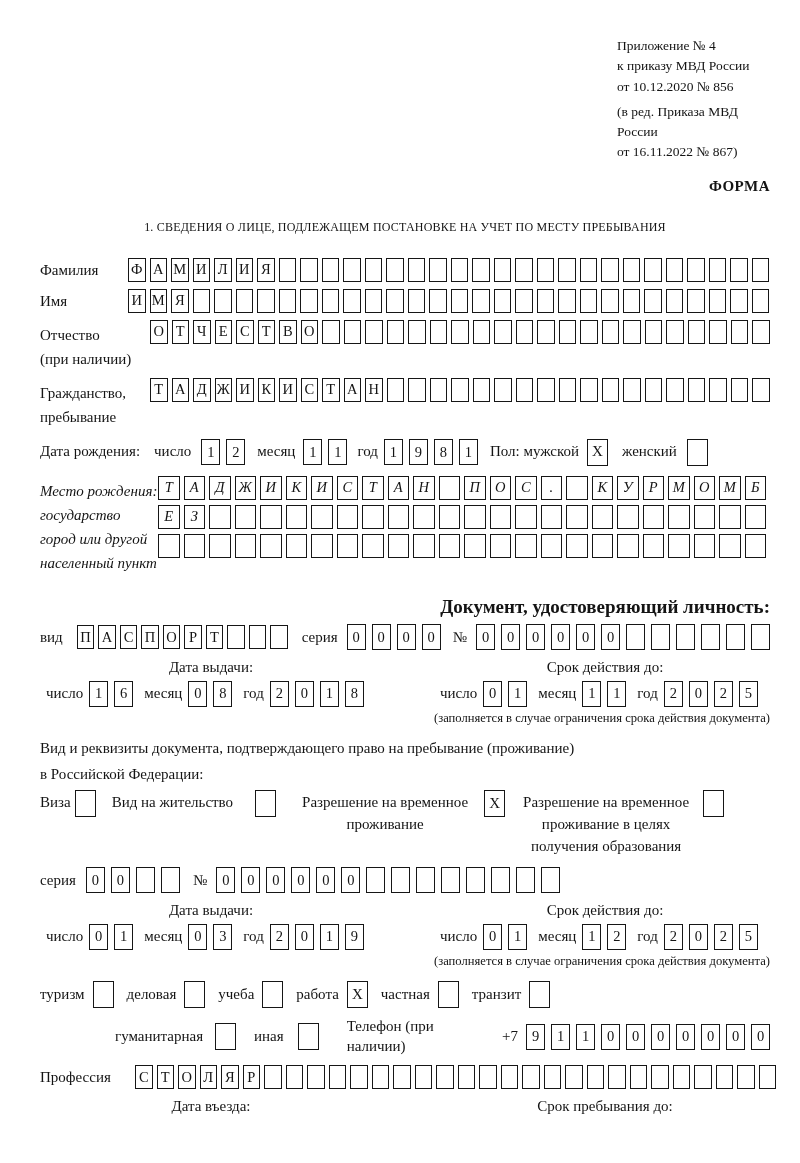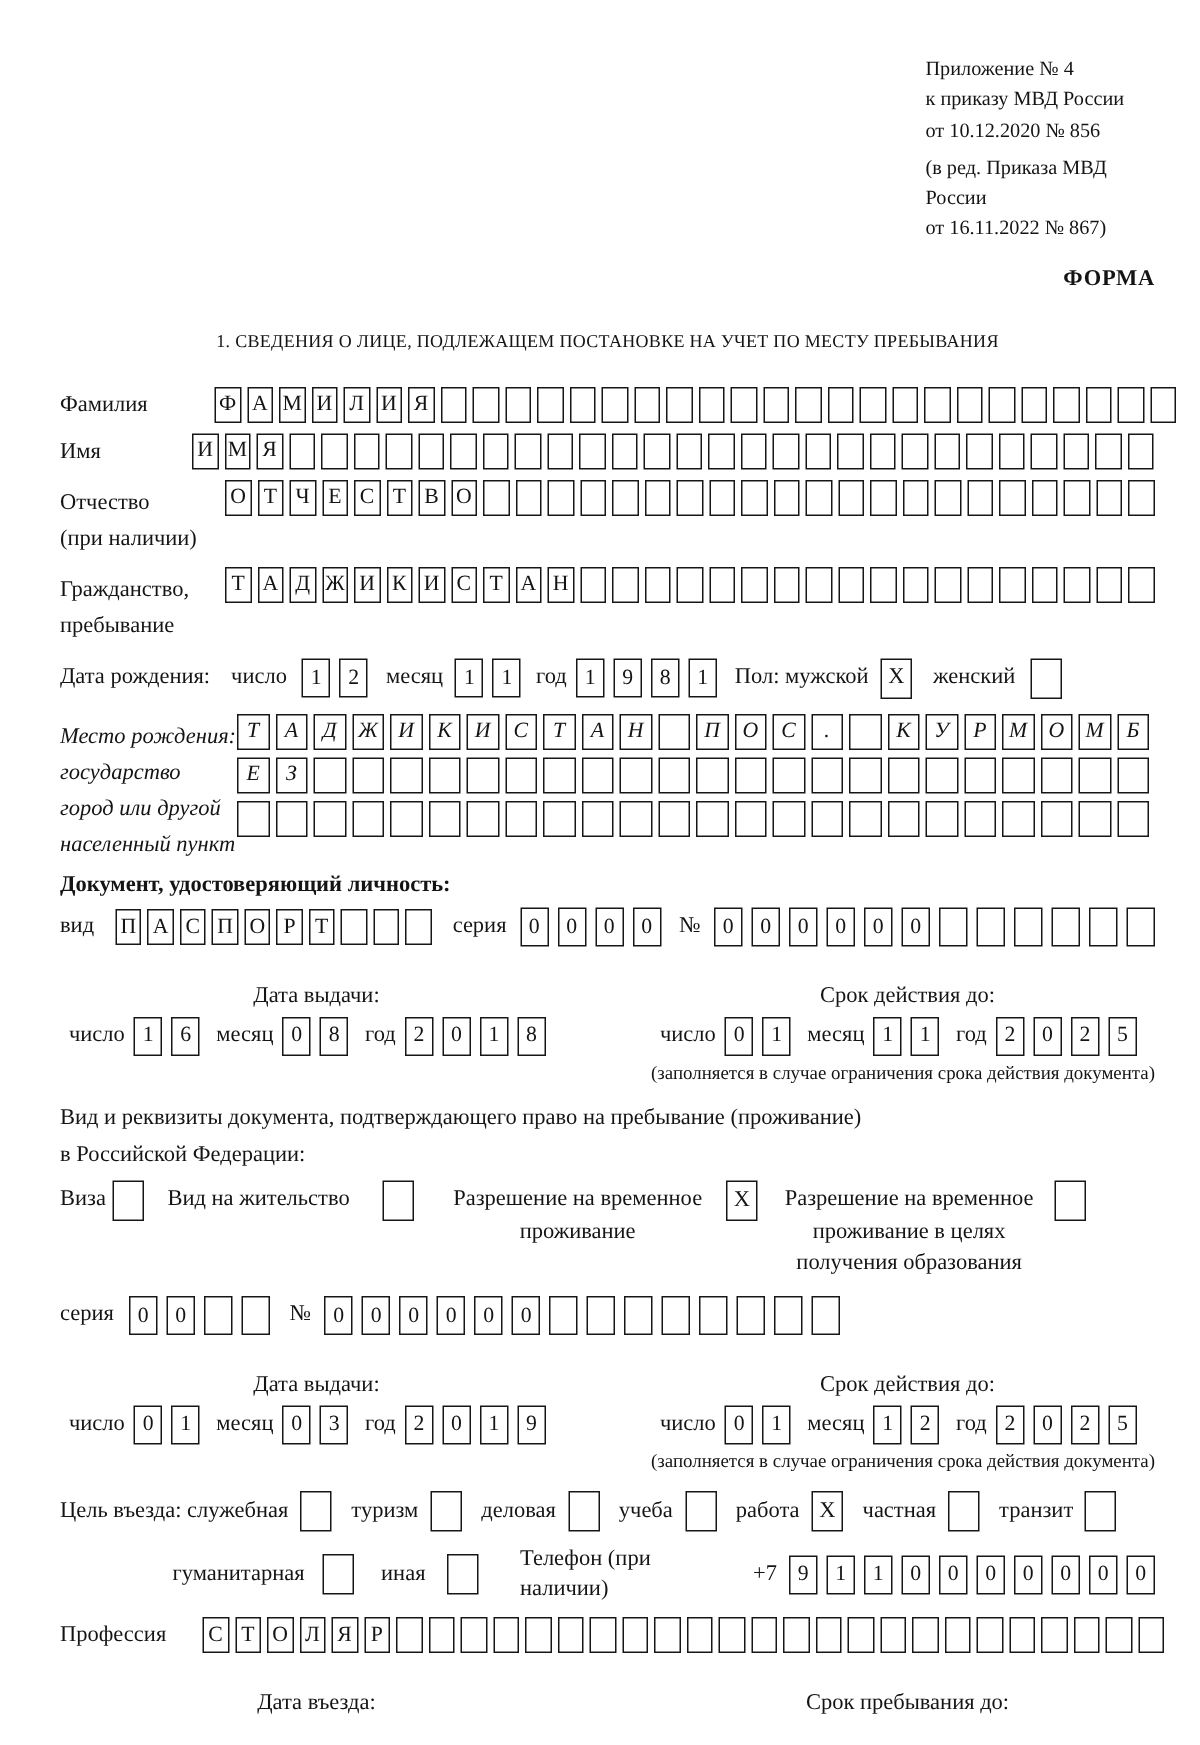--- a/index.html
+++ b/index.html
@@ -29,21 +29,21 @@
     font-size:14.5px;background:#fff;flex-shrink:0;
   }
   .cells.wide .cell{width:21.5px;}
   .cells.dates{gap:6px;}
   .cells.dates .cell{width:19px;height:26px;}
   .cellcol{display:flex;flex-direction:column;gap:5px;}
   .checkbox{width:21px;height:27px;box-sizing:border-box;border:1.6px solid #161616;
     display:inline-flex;align-items:center;justify-content:center;font-size:15px;flex-shrink:0;background:#fff;}
   
   .dpair{display:flex;margin-top:8px;margin-left:6px;}
-  .dcol{width:355px;margin-top:16px;} .dcol.right{width:auto;margin-left:40px;}
+  .dcol{width:355px;} .dcol.right{width:auto;margin-left:40px;}
   .dtitle{text-align:center;width:330px;margin-bottom:3px;}
   .dgroup{display:flex;align-items:center;}
   .dgroup .dlabel{margin-right:6px;}
   .dgroup .ml{margin-left:11px;}
   .dnote{text-align:right;font-size:12.6px;margin-top:3px;}
   
   .intro{margin-top:10px;}
   .intro div{line-height:1.7;}
   .opt-row{display:flex;align-items:flex-start;margin-top:2px;}
   .opt{display:flex;align-items:flex-start;}
@@ -52,41 +52,41 @@
   
   .purpose-row{display:flex;align-items:center;margin-top:12px;flex-wrap:nowrap;}
   .purpose-row .p-item{display:flex;align-items:center;margin-right:13px;}
   .purpose-row .p-item .checkbox{margin-left:8px;}
   .purpose2{display:flex;align-items:center;margin-top:9px;margin-left:75px;}
   .phone-label{margin-left:28px;margin-right:16px;}
   .mono-gap{margin-right:8px;}
   .seriya-row{display:flex;align-items:center;margin-top:10px;}
   .seriya-row .slabel{margin-right:10px;}
   .seriya-row .nlabel{margin:0 9px 0 13px;}
-  .doc-heading{text-align:left;font-weight:bold;font-size:15px;margin-top:6px;}
+  .doc-heading{text-align:right;font-weight:bold;font-size:19px;margin-top:20px;}
 </style>
 </head>
 <body>
 
 <div class="page">
 
   <div class="appendix">
     <div>Приложение № 4</div>
     <div>к приказу МВД России</div>
     <div>от 10.12.2020 № 856</div>
     <div class="gap">(в ред. Приказа МВД России</div>
     <div>от 16.11.2022 № 867)</div>
   </div>
 
   <div class="form-label">ФОРМА</div>
 
 
   <div class="section-heading">1. СВЕДЕНИЯ О ЛИЦЕ, ПОДЛЕЖАЩЕМ ПОСТАНОВКЕ НА УЧЕТ ПО МЕСТУ ПРЕБЫВАНИЯ</div>
 
-  <div class="frow" style="margin-top:22px;gap:15px;">
+  <div class="frow" style="margin-top:22px;">
     <span class="flabel w88">Фамилия</span>
     <span class="cells">
         <span class="cell">Ф</span>
         <span class="cell">А</span>
         <span class="cell">М</span>
         <span class="cell">И</span>
         <span class="cell">Л</span>
         <span class="cell">И</span>
         <span class="cell">Я</span>
         <span class="cell"></span>
@@ -530,24 +530,20 @@
             <span class="cell">2</span>
             <span class="cell">5</span>
           </span>
       </div>
     </div>
   </div>
   <div class="dnote">(заполняется в случае ограничения срока действия документа)</div>
 
   <div class="purpose-row">
     <span class="p-item">
-      <span>Цель въезда: служебная</span>
-      <span class="checkbox"></span>
-    </span>
-    <span class="p-item">
       <span>туризм</span>
       <span class="checkbox"></span>
     </span>
     <span class="p-item">
       <span>деловая</span>
       <span class="checkbox"></span>
     </span>
     <span class="p-item">
       <span>учеба</span>
       <span class="checkbox"></span>

